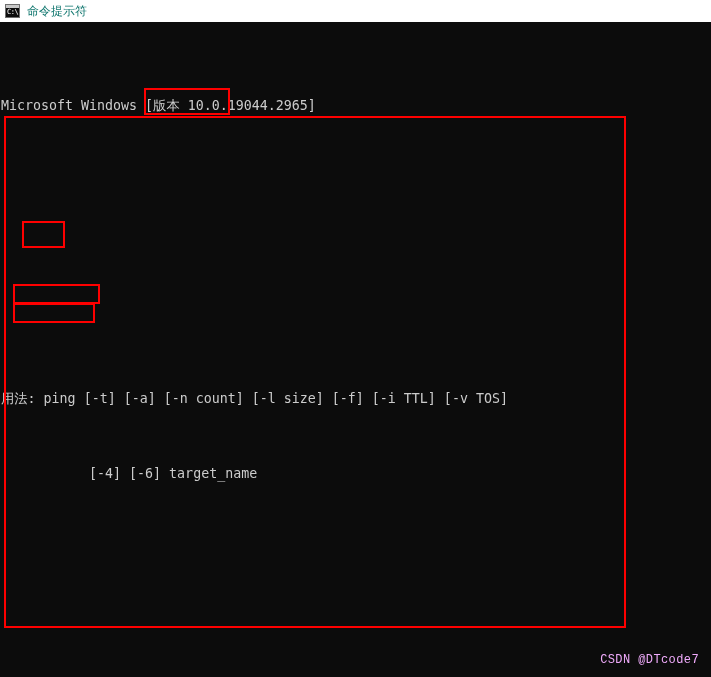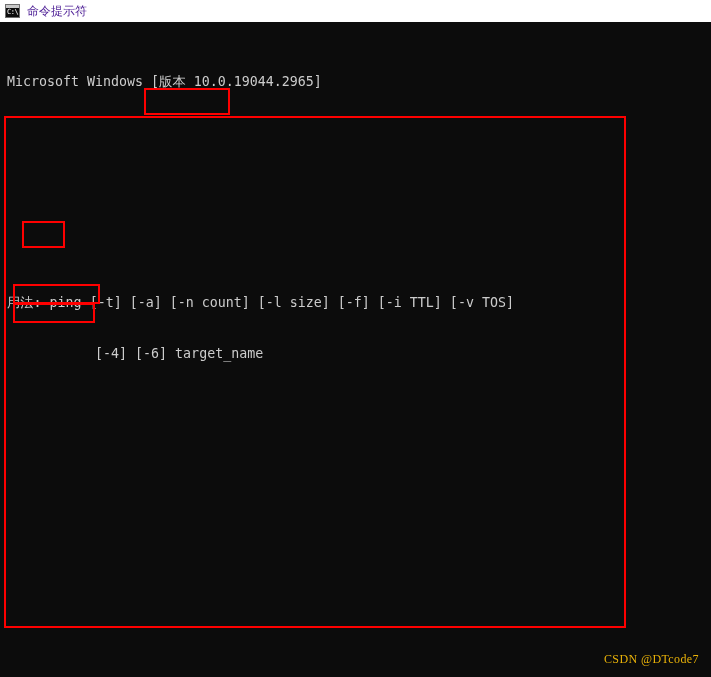--- a/index.html
+++ b/index.html
@@ -38,21 +38,21 @@
   #cmd-icon .glyph{
     position:absolute;left:1px;top:3px;right:0;bottom:0;
     color:#ffffff;
     font-family:"DejaVu Sans Mono","Liberation Mono",monospace;
     font-size:7px;line-height:8px;
     letter-spacing:-0.5px;
   }
   #titlebar .title{
     font-family:Liberation Sans, sans-serif;
     font-size:12px;
-    color:#4c1d95;
+    color:#0f766e;
     white-space:nowrap;
   }
 
   
   #console{
     position:absolute;left:0;top:22px;width:711px;height:655px;
     background:#0c0c0c;
     overflow:hidden;
   }
   .term{
@@ -61,21 +61,22 @@
     color:#cccccc;
     font-family:"DejaVu Sans Mono","Liberation Mono",monospace;
     font-size:13.3px;
     line-height:17px;
     white-space:pre;
     letter-spacing:0px;
   }
   .line{
     height:17px;
     white-space:pre;
-    padding-left:7px;
+    padding-left:1px;
+    margin-top:24px;
   }
   .line.empty{color:transparent;}
 
   
   .mask{
     display:inline-block;
     vertical-align:middle;
     height:13px;
     background:
       linear-gradient(90deg,
@@ -97,22 +98,22 @@
   #box-cmd   {left:144px;top:66px;width:86px;height:27px;}
   #box-main  {left:4px;  top:94px;width:622px;height:512px;}
   #box-t     {left:22px; top:199px;width:43px;height:27px;}
   #box-n     {left:13px; top:262px;width:87px;height:20px;}
   #box-l     {left:13px; top:281px;width:82px;height:20px;}
 
   
   #watermark{
     position:absolute;
     right:12px;bottom:10px;
-    color:#eab308;
-    font-family:Liberation Serif, serif;
+    color:#f0abfc;
+    font-family:Liberation Mono, monospace;
     font-size:12px;
     letter-spacing:0.4px;
   }
 </style>
 </head>
 <body>
 
 <div id="screen">
 
   <div id="titlebar">

